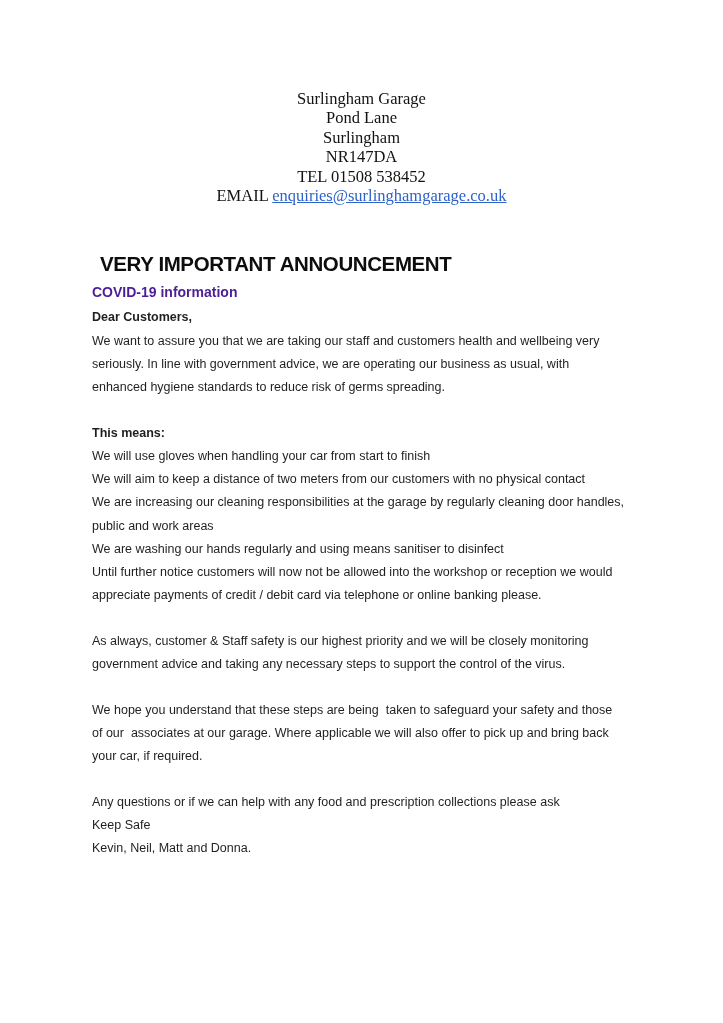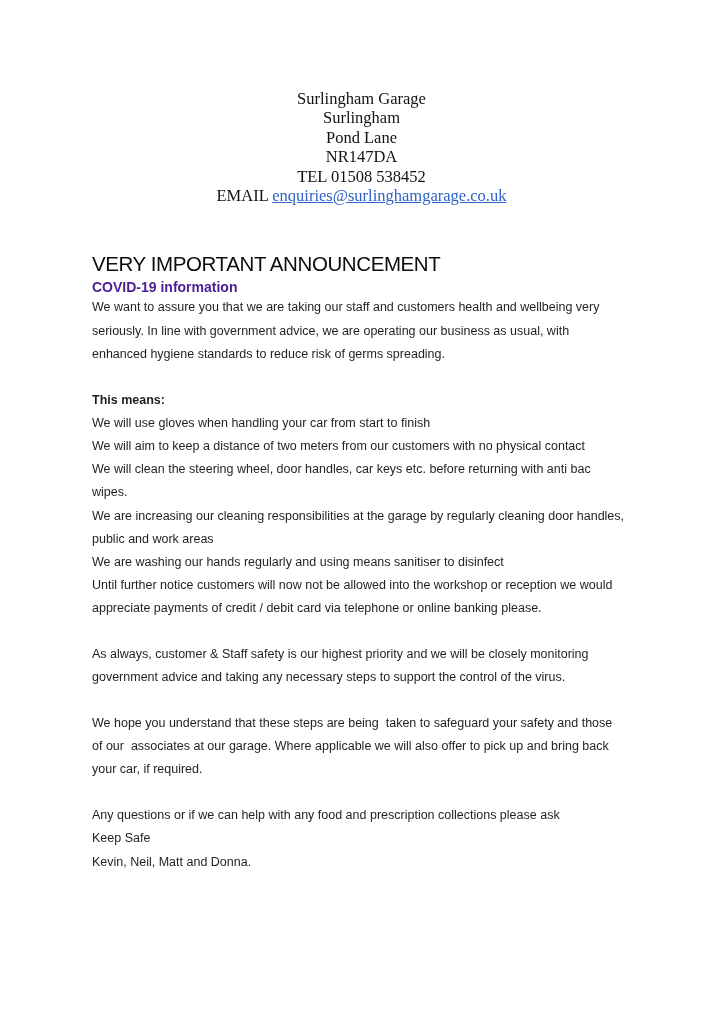--- a/index.html
+++ b/index.html
@@ -29,24 +29,24 @@
       text-align: center;
     }
     
     .content {
       width: 534px;
       margin: 46px 0 0 92px;
       font-size: 12.5px;
       line-height: 23.2px;
     }
     .title {
-      margin: 0;
+      margin: 8px;
       font-size: 20.5px;
       line-height: 25px;
-      font-weight: normal;
+      font-weight: bold;
       letter-spacing: -0.4px;
       color: #0d0d0d;
     }
     .subtitle {
       margin: 3px 0 0 0;
       font-size: 14px;
       line-height: 17px;
       font-weight: bold;
       color: #4c1d95;
     }
@@ -56,39 +56,39 @@
     .gap { height: 22.5px; }
     .prewrap { white-space: pre-wrap; }
   </style>
 </head>
 <body>
 
 <div class="page">
 
   <div class="letterhead">
     <div>Surlingham Garage</div>
+    <div>Pond Lane</div>
     <div>Surlingham</div>
-    <div>Pond Lane</div>
     <div>NR147DA</div>
     <div>TEL 01508 538452</div>
     <div class="email-line"><span>EMAIL </span><a class="email-link">enquiries@surlinghamgarage.co.uk</a></div>
   </div>
 
   <div class="content">
     <h1 class="title">VERY IMPORTANT ANNOUNCEMENT</h1>
     <h2 class="subtitle">COVID-19 information</h2>
 
+    <p class="bold salutation">Dear Customers,</p>
     <p>We want to assure you that we are taking our staff and customers health and wellbeing very seriously. In line with government advice, we are operating our business as usual, with enhanced hygiene standards to reduce risk of germs spreading.</p>
 
     <div class="gap"></div>
 
     <p class="bold">This means:</p>
     <p>We will use gloves when handling your car from start to finish</p>
     <p>We will aim to keep a distance of two meters from our customers with no physical contact</p>
-    <p>We will clean the steering wheel, door handles, car keys etc. before returning with anti bac wipes.</p>
     <p>We are increasing our cleaning responsibilities at the garage by regularly cleaning door handles, public and work areas</p>
     <p>We are washing our hands regularly and using means sanitiser to disinfect</p>
     <p>Until further notice customers will now not be allowed into the workshop or reception we would appreciate payments of credit / debit card via telephone or online banking please.</p>
 
     <div class="gap"></div>
 
     <p>As always, customer &amp; Staff safety is our highest priority and we will be closely monitoring government advice and taking any necessary steps to support the control of the virus.</p>
 
     <div class="gap"></div>
 

